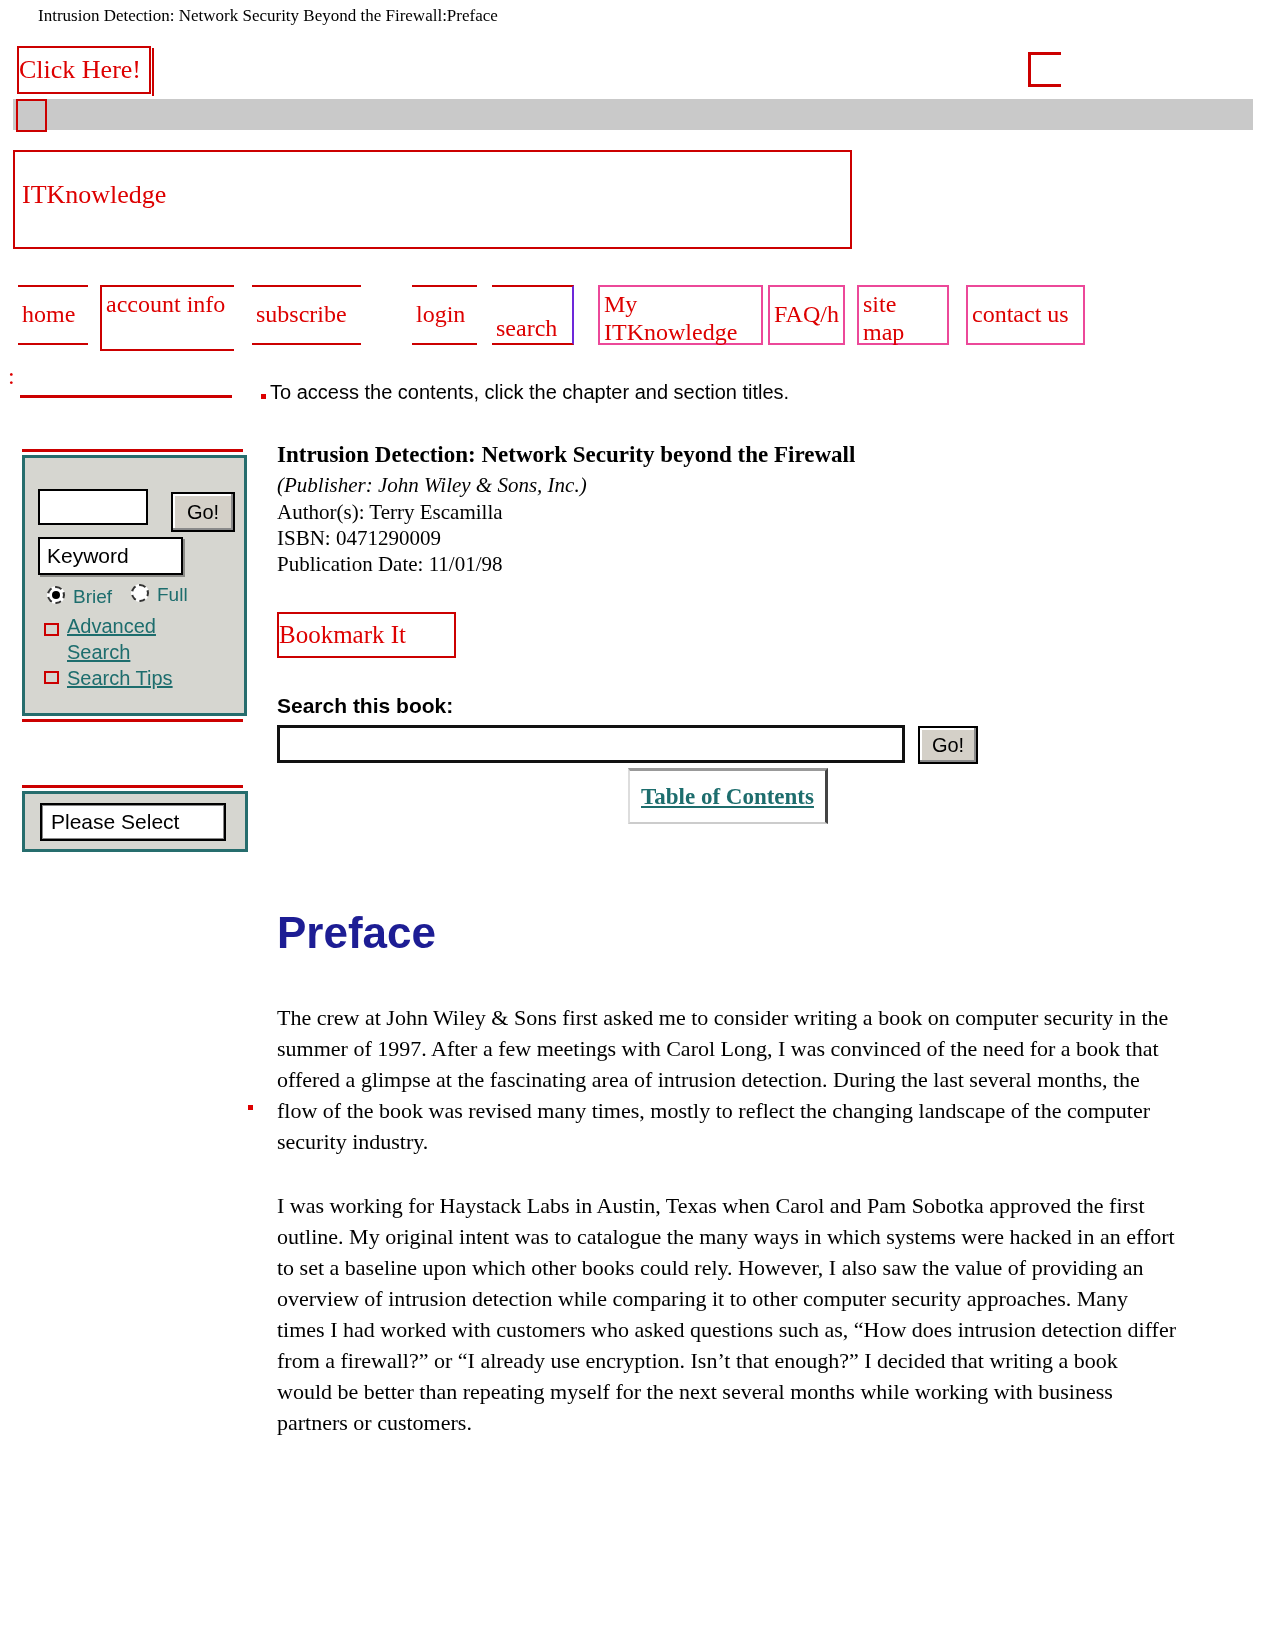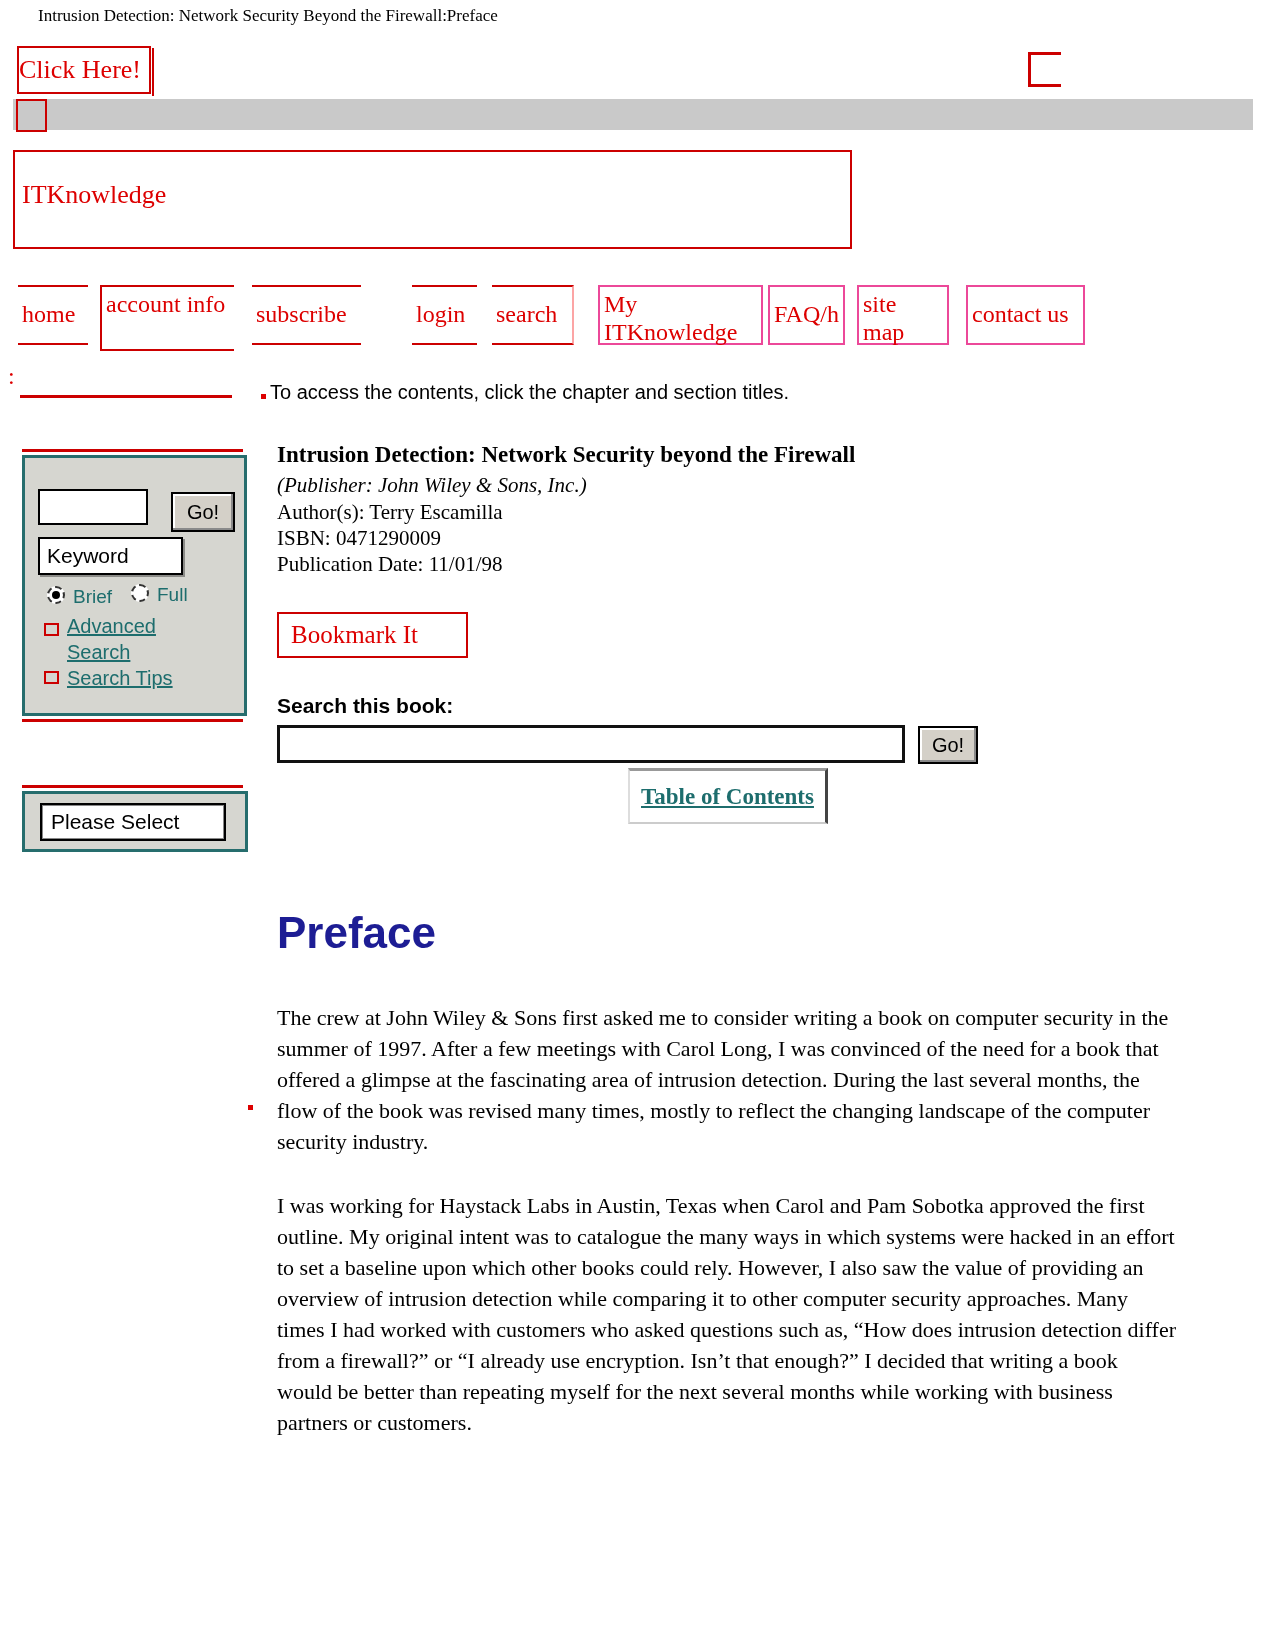--- a/index.html
+++ b/index.html
@@ -20,21 +20,21 @@
 
   
   .itkbox{left:13px;top:150px;width:835px;height:95px;border:2px solid #cc0000;}
   .itklogo{left:22px;top:180px;color:#dd0000;font-size:26px;}
 
   
   .nav{top:285px;height:60px;color:#dd0000;font-size:24px;display:flex;align-items:center;
        padding:0 4px;box-sizing:border-box;line-height:1.15;}
   .nav-tb{border-top:2px solid #cc0000;border-bottom:2px solid #cc0000;}
   .nav-tbl{border-top:2px solid #cc0000;border-bottom:2px solid #cc0000;border-left:2px solid #cc0000;}
-  .nav-tbr{border-top:2px solid #cc0000;border-bottom:2px solid #cc0000;border-right:2px solid #fca5a5;}
+  .nav-tbr{border-top:2px solid #cc0000;border-bottom:2px solid #cc0000;border-right:2px solid #6d28d9;align-items:flex-end;}
   .nav-box{border:2px solid #ec4899;}
   .nav-top{align-items:flex-start;padding-top:4px;}
   .clip{overflow:hidden;white-space:nowrap;}
   .n-home{left:18px;width:70px;}
   .n-account{left:100px;width:134px;height:66px;align-items:flex-start;padding-top:4px;}
   .n-subscribe{left:252px;width:109px;}
   .n-login{left:390px;width:65px;margin-left:22px;}
   .n-search{left:492px;width:82px;}
   .n-myitk{left:598px;width:165px;}
   .n-faq{left:768px;width:77px;}
@@ -83,21 +83,21 @@
 
   
   .instruction{left:270px;top:381px;font-family:"Liberation Sans",sans-serif;font-size:20px;text-align:right;}
   .booktitle{left:277px;top:442px;font-size:23px;font-weight:bold;}
   .bookline{left:277px;font-size:21px;}
   .bl-pub{top:473px;font-style:italic;}
   .bl-auth{top:500px;}
   .bl-isbn{top:526px;}
   .bl-date{top:552px;}
   .bookmark{left:277px;top:612px;width:175px;height:42px;border:2px solid #cc0000;color:#dd0000;
-            font-size:25px;display:flex;align-items:center;padding-left:12px;}
+            font-size:25px;display:flex;align-items:center;padding-left:0;}
   .sbook-label{left:277px;top:694px;font-family:"Liberation Sans",sans-serif;font-weight:bold;font-size:21px;}
   .sbook-input{left:277px;top:725px;width:628px;height:38px;background:#fff;border:3px solid #111;box-sizing:border-box;}
   .sbook-go{left:918px;top:726px;width:60px;height:38px;}
   .tocbox{left:628px;top:768px;width:200px;height:56px;
           border-top:3px solid #999;border-right:3px solid #444;border-left:2px solid #ddd;border-bottom:2px solid #ccc;
           display:flex;align-items:center;justify-content:center;box-sizing:border-box;font-weight:bold;}
   .toclink{color:#1d6d6d;font-size:23px;text-decoration:underline;}
   .preface-h{left:277px;top:908px;color:#1d1d94;font-family:"Liberation Sans",sans-serif;
              font-weight:bold;font-size:44px;}
   .para{left:277px;width:900px;font-size:22px;line-height:31px;margin:0;}

